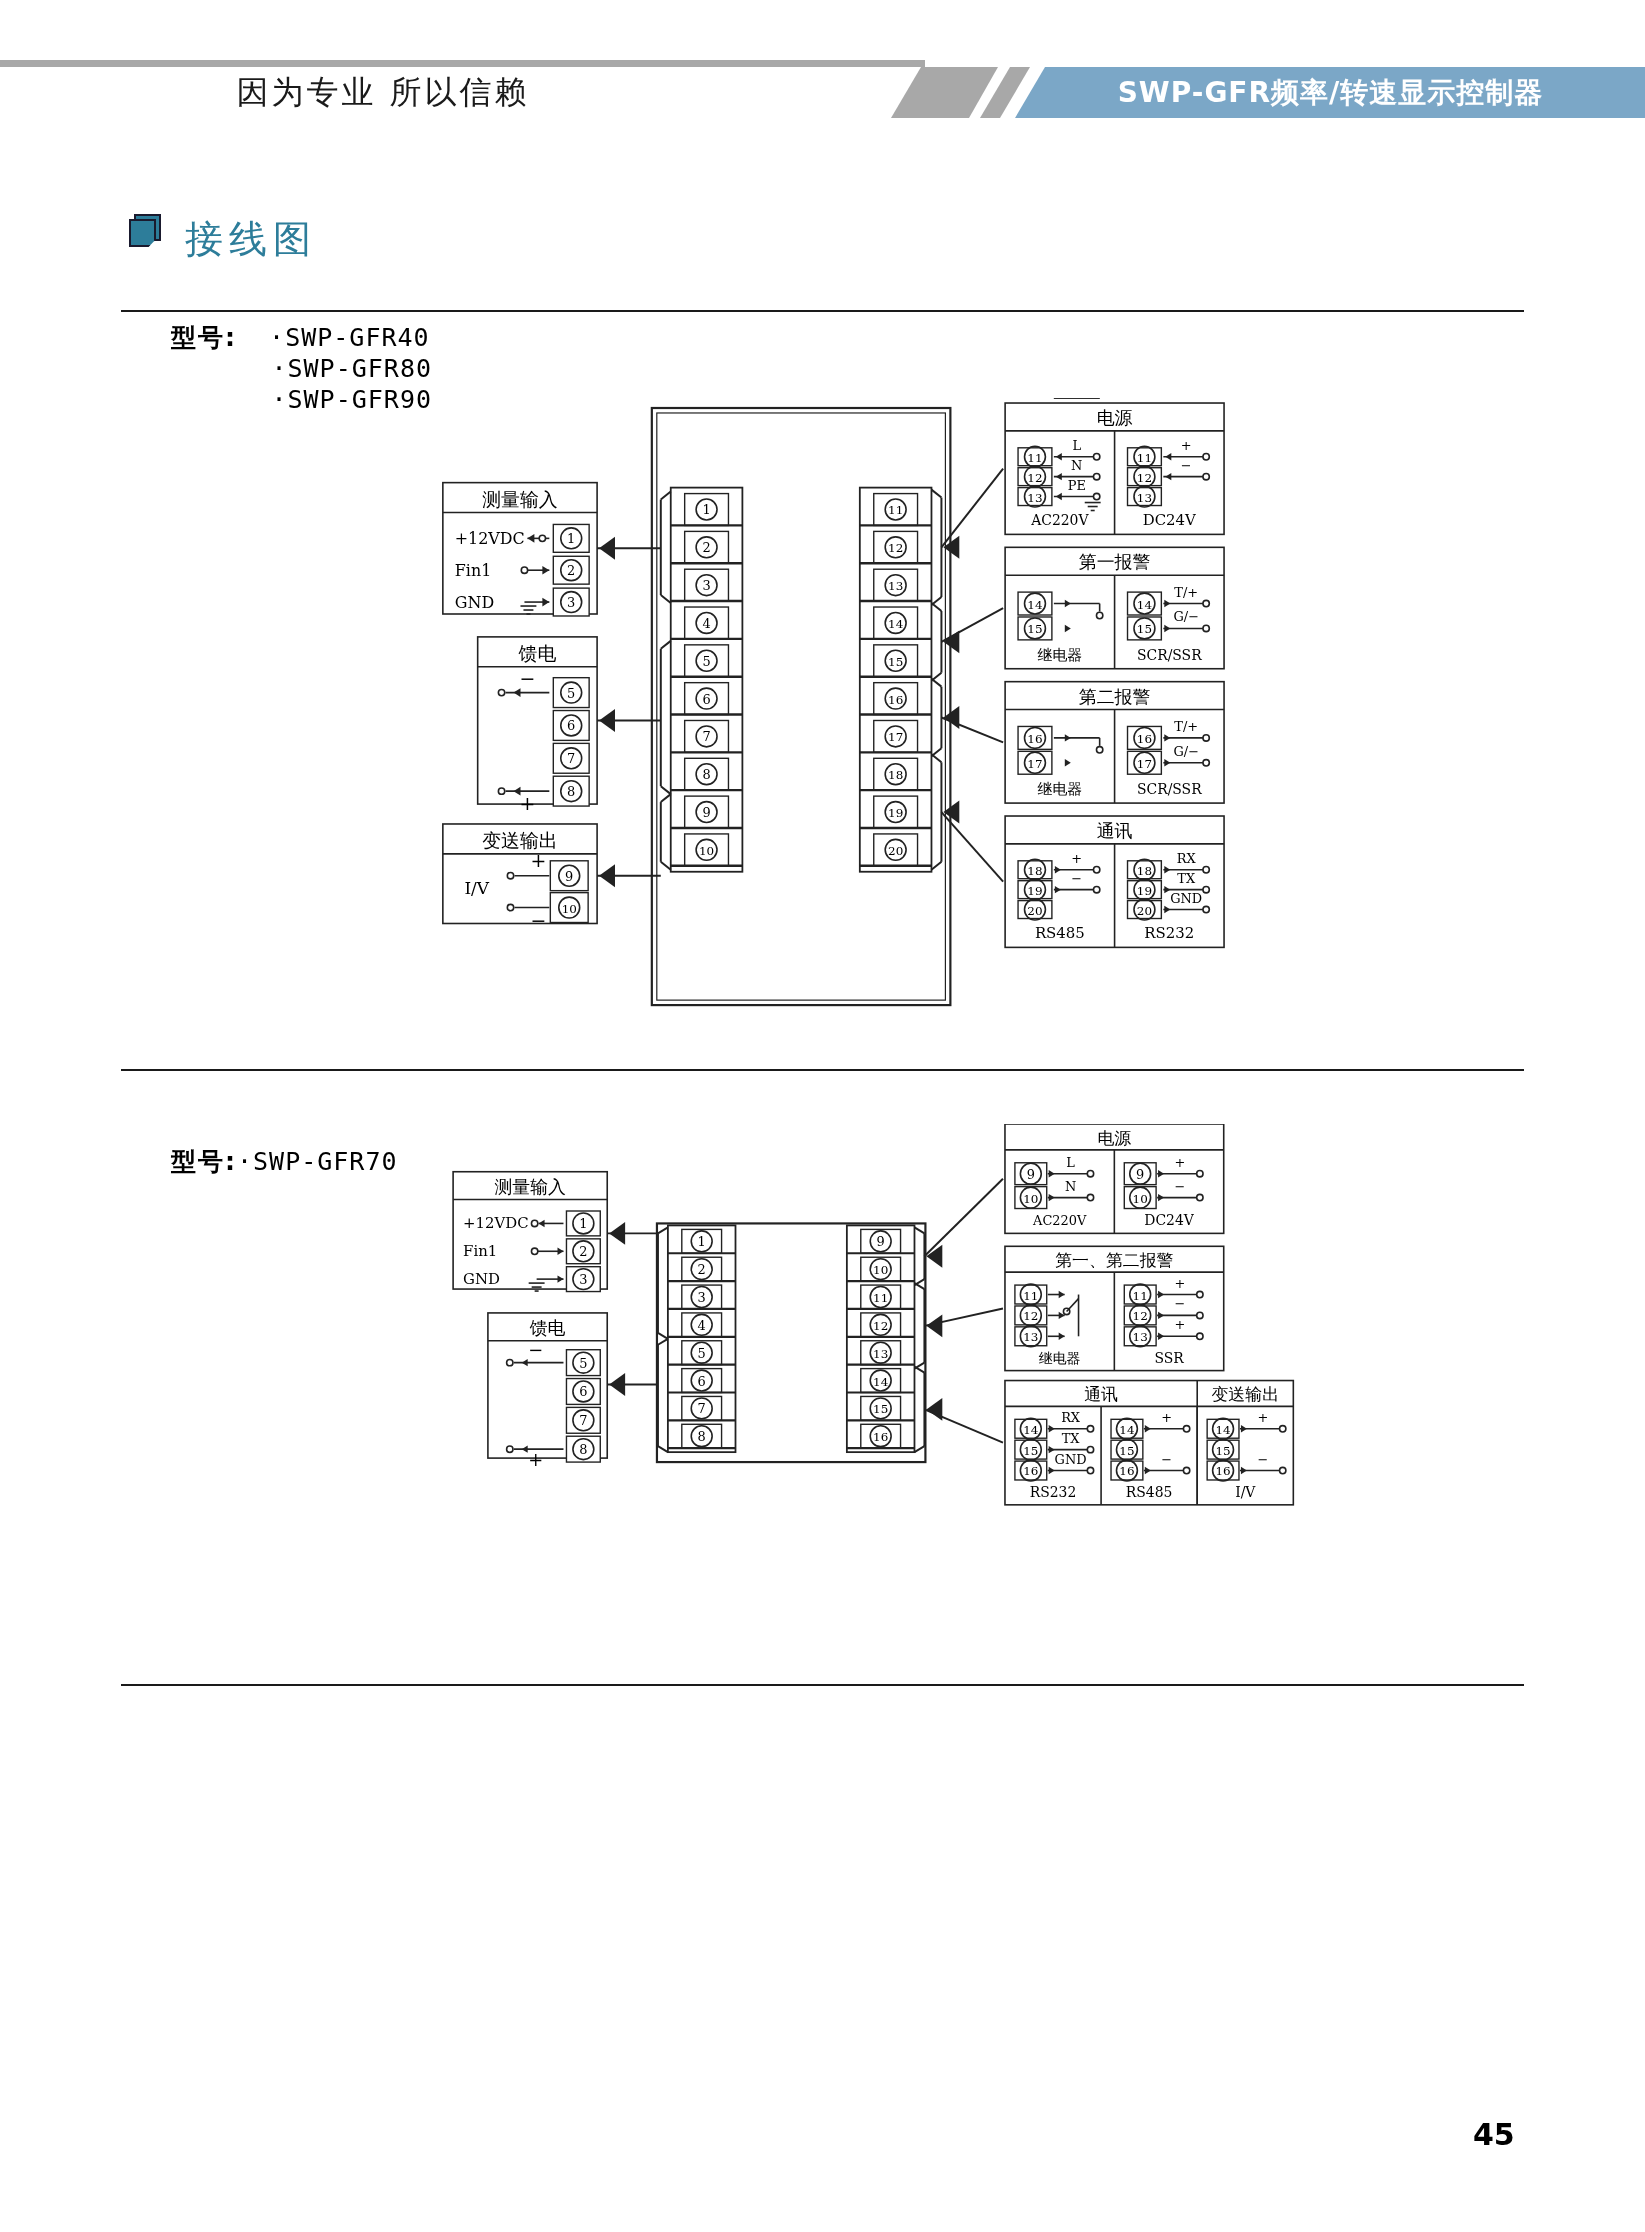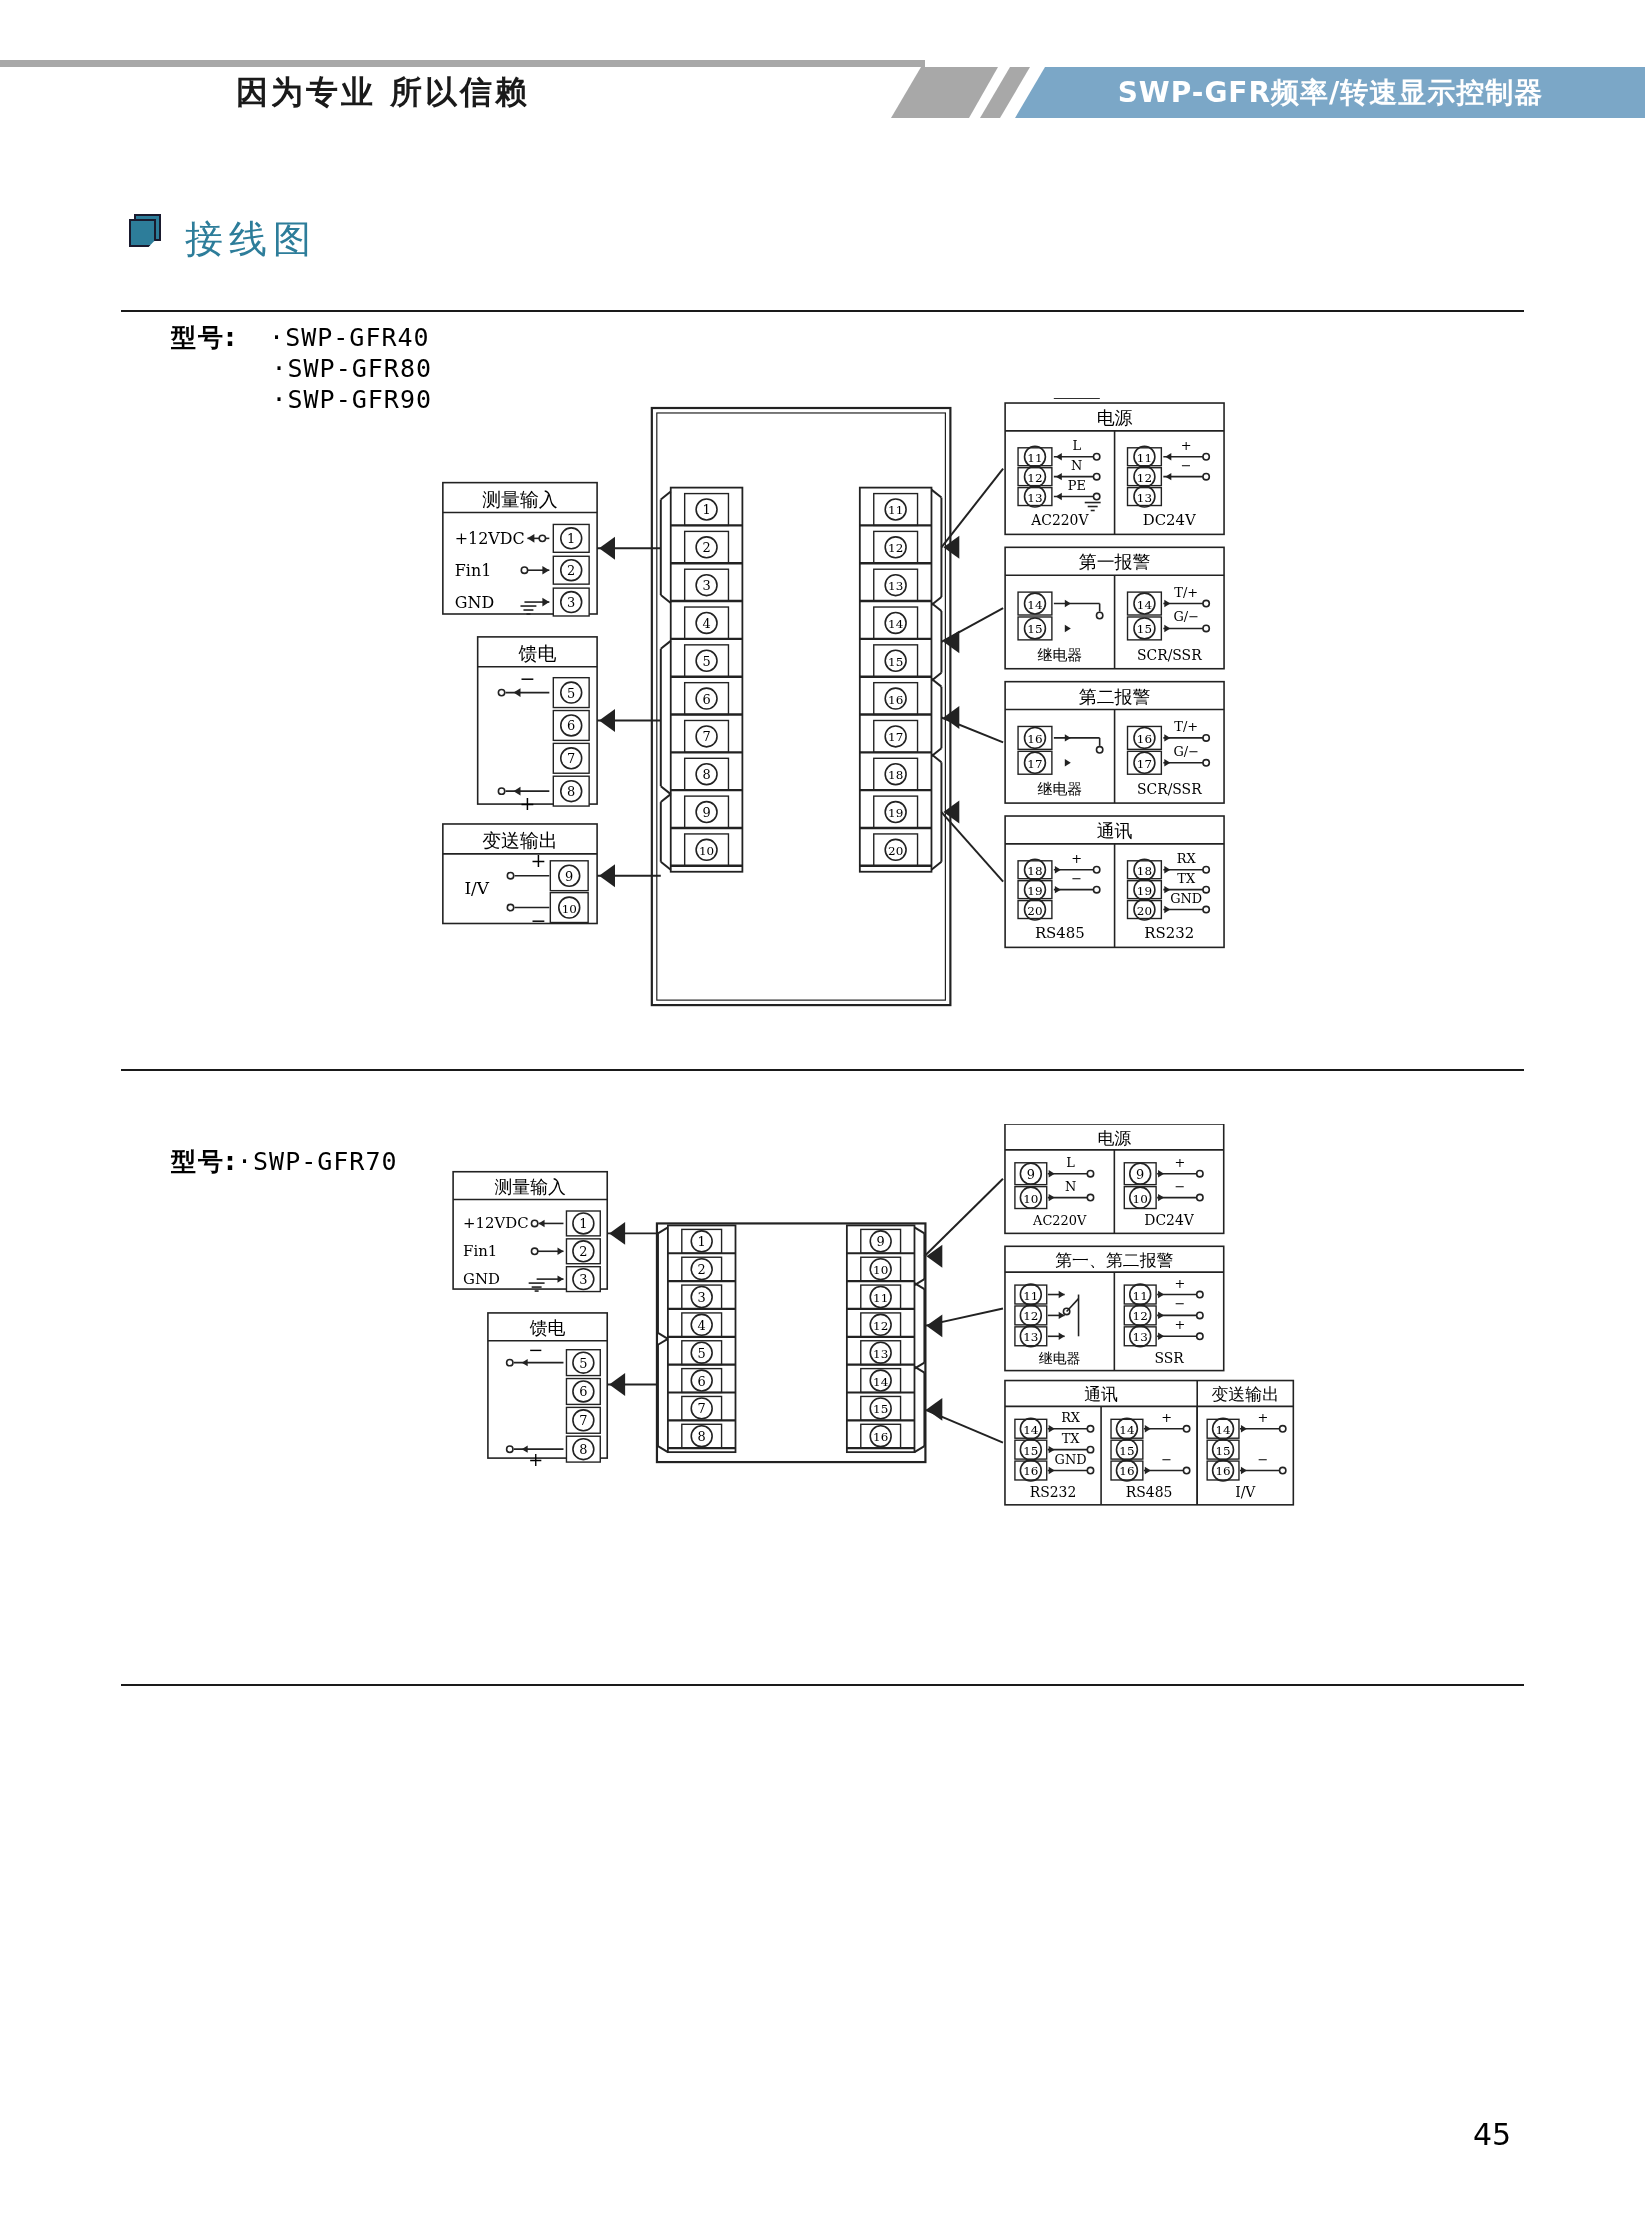--- a/index.html
+++ b/index.html
@@ -17,21 +17,21 @@
     position: absolute; top: 60px; left: 0; width: 1646px; height: 58px;
   }
   .hdr-grayline {
     position: absolute; top: 0; left: 0; width: 925px; height: 7px;
     background: #a8a8a8;
   }
   .hdr-slogan {
     position: absolute; top: 6px; left: 0; width: 925px; height: 52px;
     text-align: center; color: #1a1a1a;
     font-family: "DejaVu Sans", sans-serif;
-    font-weight: bold; font-size: 32px; letter-spacing: 3px;
+    font-weight: normal; font-size: 32px; letter-spacing: 3px;
     line-height: 52px;
     padding-right: 159px;
   }
   .hdr-slash-a {
     position: absolute; top: 7px; left: 891px; width: 107px; height: 51px;
     background: #a8a8a8;
     clip-path: polygon(30px 0, 107px 0, 78px 51px, 0 51px);
   }
   .hdr-slash-b {
     position: absolute; top: 7px; left: 980px; width: 50px; height: 51px;
@@ -760,14 +760,14 @@
         <text x="1269.3333333333333" y="341.5" font-size="13" fill="#000" text-anchor="middle" font-family="DejaVu Serif, serif">−</text>
         <line x1="929" y1="250" x2="929" y2="324" stroke="#222" stroke-width="2"></line>
         <line x1="929" y1="250" x2="919" y2="244" stroke="#222" stroke-width="2"></line>
         <line x1="929" y1="324" x2="919" y2="330" stroke="#222" stroke-width="2"></line>
         <line x1="929" y1="287" x2="1008" y2="320.5" stroke="#222" stroke-width="2"></line>
         <path d="M 931 287 L 947 275.48 L 947 298.52 Z" fill="#222"></path>
       </g>
   </svg>
 </div>
 
-<div style="position:absolute; top:2117px; left:1473px; font-family:'DejaVu Sans',sans-serif; font-size:30px; font-weight:normal; color:#000;">45</div>
+<div style="position:absolute; top:2117px; left:1473px; font-family:'DejaVu Sans',sans-serif; font-size:30px; font-weight:bold; color:#000;">45</div>
 
 
 </body></html>

